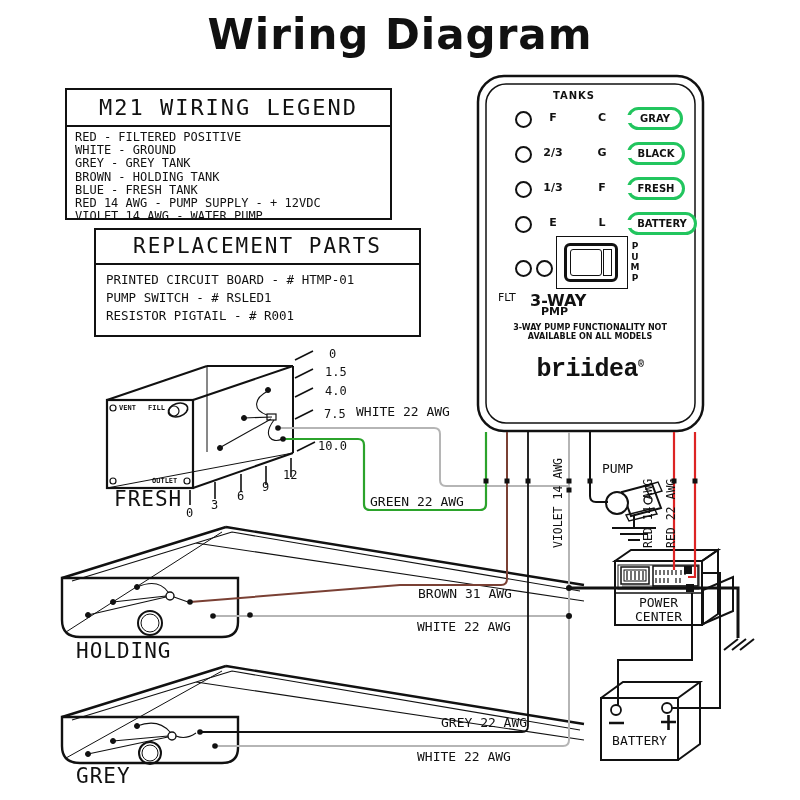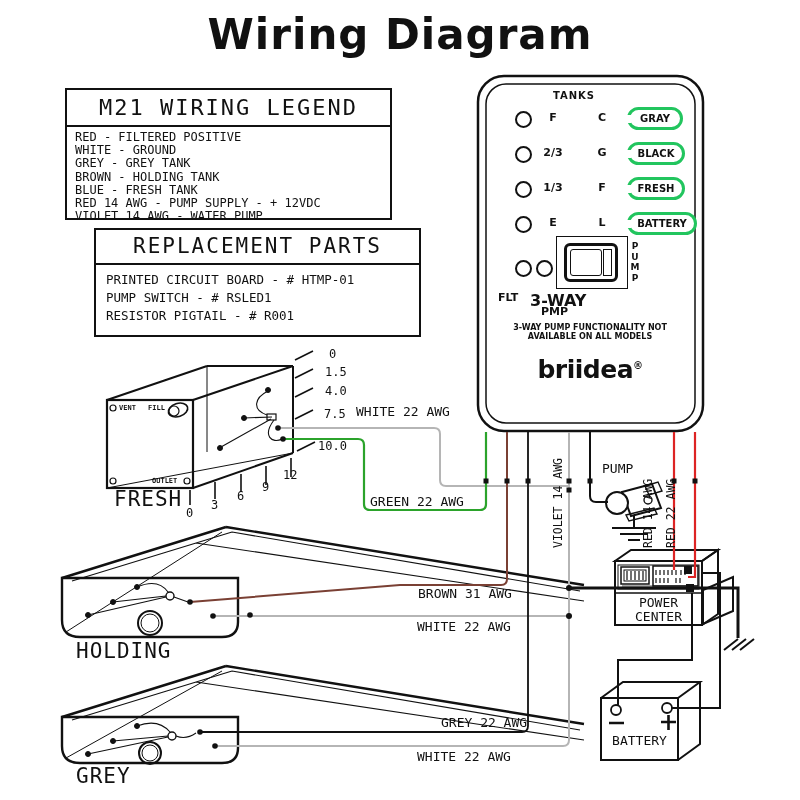--- a/index.html
+++ b/index.html
@@ -226,28 +226,28 @@
   <div class="abs" style="left:603px;top:249px;width:7px;height:25px;border:1.5px solid #111;"></div>
   <div class="vletters sans" style="left:629px;top:241px;">
     <div>P</div>
     <div>U</div>
     <div>M</div>
     <div>P</div>
   </div>
   <div class="led" style="left:515px;top:260px;"></div>
   <div class="led" style="left:536px;top:260px;"></div>
 
-  <div class="abs sans" style="left:498px;top:291px;font-size:11px;font-weight:bold;">FLT</div>
+  <div class="abs sans" style="left:498px;top:291px;font-size:11px;font-weight:normal;">FLT</div>
   <div class="abs sans" style="left:530px;top:291px;font-size:16px;font-weight:bold;">3-WAY</div>
   <div class="abs sans" style="left:541px;top:305px;font-size:11px;font-weight:bold;">PMP</div>
 
   <div class="abs sans" style="left:500px;top:323px;width:180px;text-align:center;font-size:8px;font-weight:bold;">3-WAY PUMP FUNCTIONALITY NOT</div>
   <div class="abs sans" style="left:500px;top:332px;width:180px;text-align:center;font-size:8px;font-weight:bold;">AVAILABLE ON ALL MODELS</div>
 
-  <div class="abs sans" style="left:520px;top:355px;width:140px;text-align:center;font-size:25px;font-weight:bold;letter-spacing:-0.5px;"><span>briidea</span><sup style="font-size:10px;">®</sup></div>
+  <div class="abs sans" style="left:520px;top:355px;width:140px;text-align:center;font-size:25px;font-weight:bold;letter-spacing:-0.5px;font-family:Liberation Mono, monospace;"><span>briidea</span><sup style="font-size:10px;">®</sup></div>
 
   <div class="tinylabel mono" style="left:119px;top:404px;">VENT</div>
   <div class="tinylabel mono" style="left:148px;top:404px;">FILL</div>
   <div class="tinylabel mono" style="left:152px;top:477px;">OUTLET</div>
   <div class="tanklabel mono" style="left:114px;top:487px;">FRESH</div>
 
   <div class="scale mono" style="left:329px;top:347px;">0</div>
   <div class="scale mono" style="left:325px;top:365px;">1.5</div>
   <div class="scale mono" style="left:325px;top:384px;">4.0</div>
   <div class="scale mono" style="left:324px;top:407px;">7.5</div>

